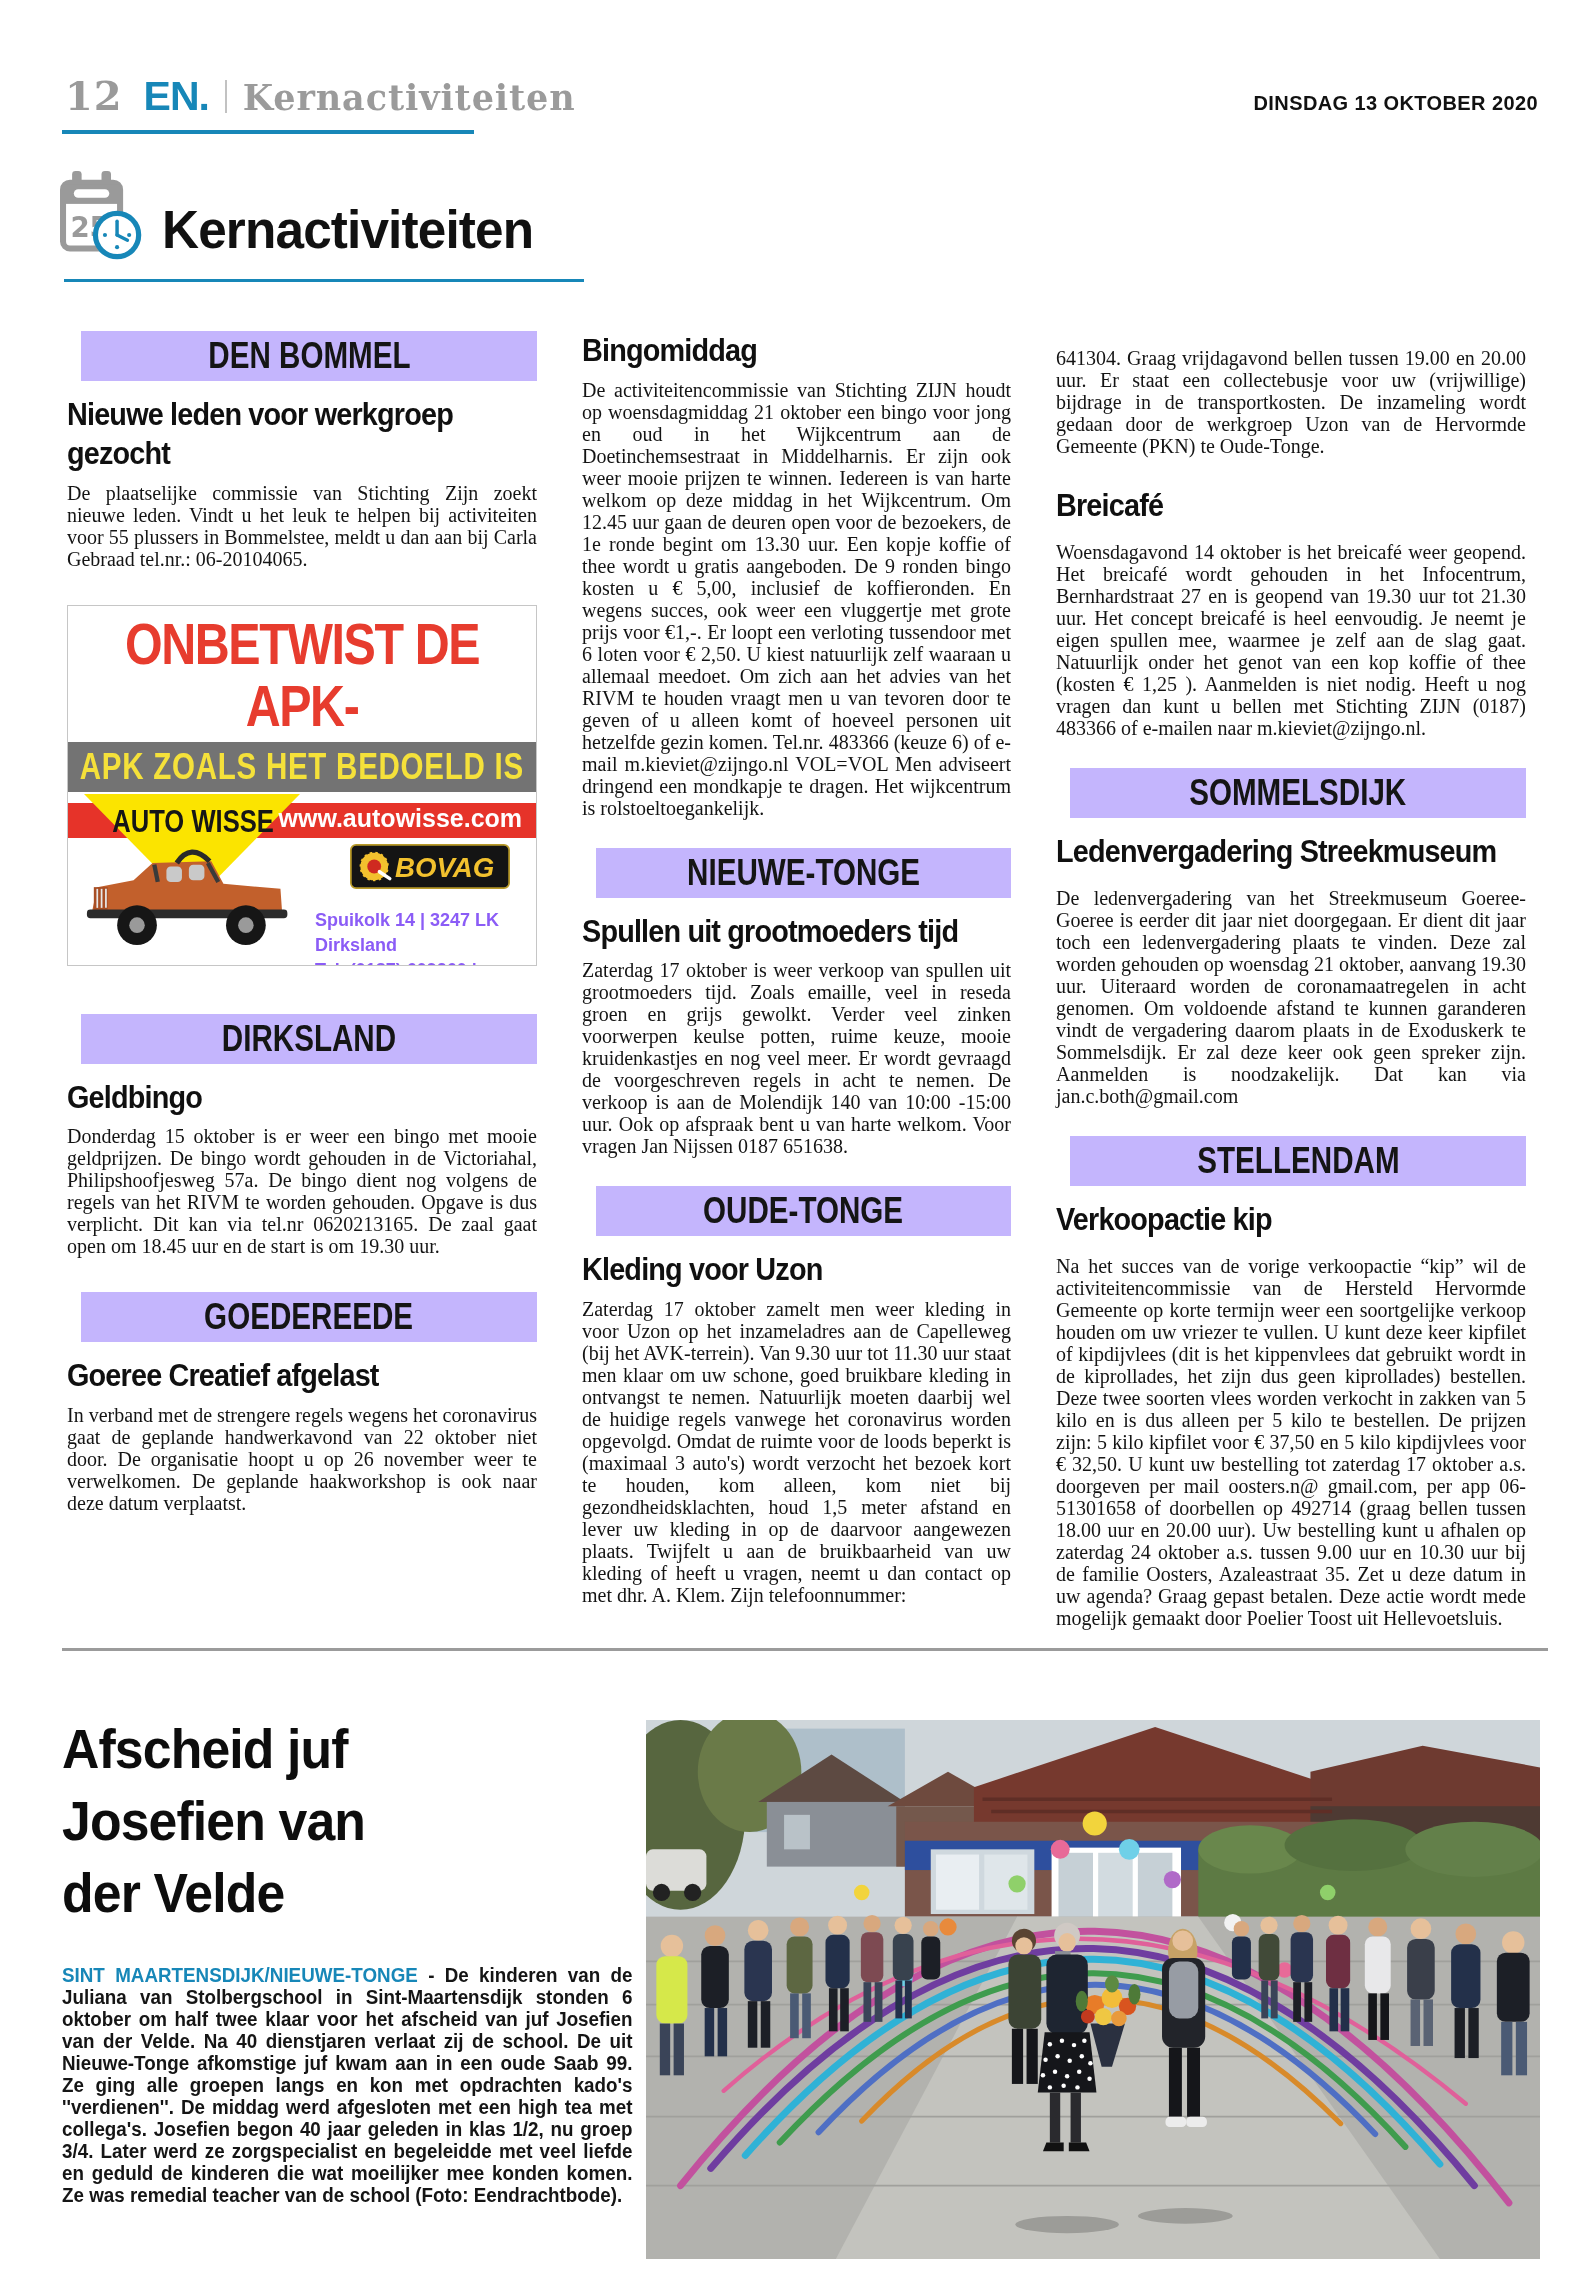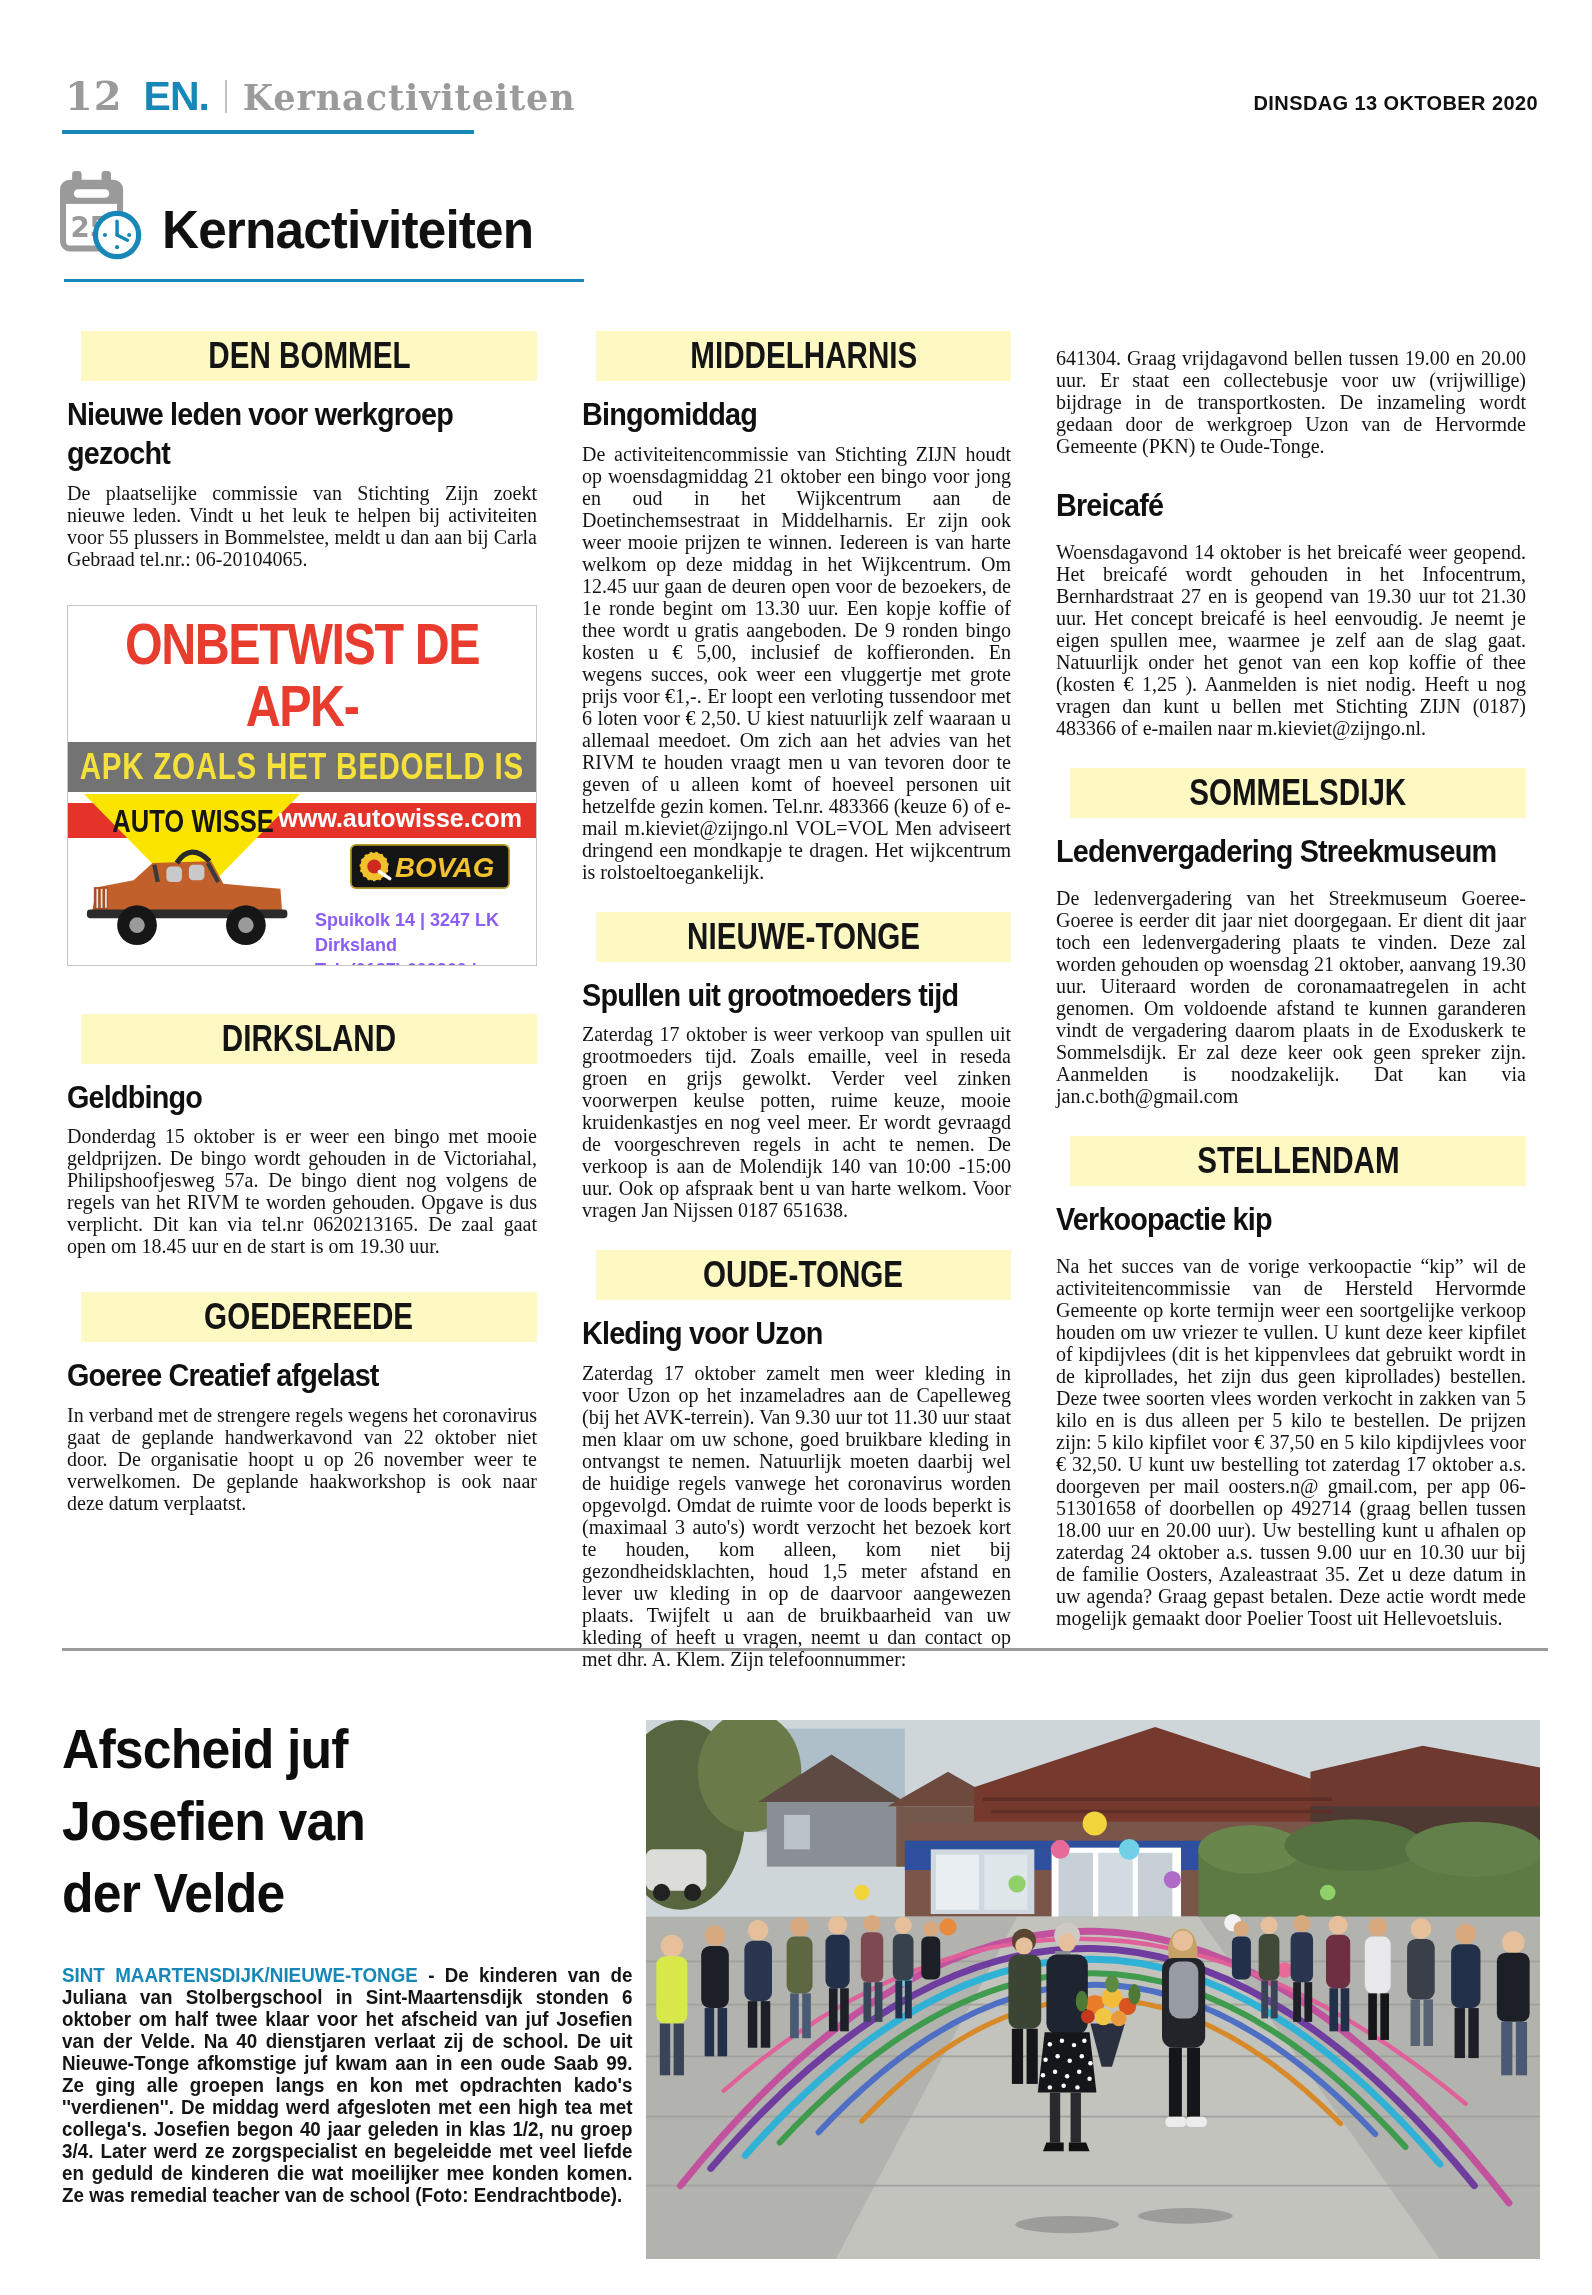--- a/index.html
+++ b/index.html
@@ -18,21 +18,21 @@
 
   
   .masthead{position:absolute;left:60px;top:171px;display:flex;align-items:flex-end;}
   .mast-title{font:bold 54px "Liberation Sans",sans-serif;color:#111;letter-spacing:-0.9px;
               transform:scaleX(.95);transform-origin:left bottom;margin-left:19px;line-height:1;
               padding-bottom:5.2px;}
 
   
   .columns{position:absolute;left:67px;top:331px;width:1460px;display:grid;
            grid-template-columns:470px 429px 470px;column-gap:45px;align-items:start;}
-  .band{height:50px;background:#fef9c3;display:flex;align-items:center;justify-content:center;
+  .band{height:50px;background:#c4b5fd;display:flex;align-items:center;justify-content:center;
         margin:0 0 14px 14px;}
   .band span{font:bold 37px "Liberation Sans",sans-serif;color:#151515;letter-spacing:0;
              display:inline-block;transform:scaleX(.8);white-space:nowrap;}
   h2.atitle{font:bold 31px "Liberation Sans",sans-serif;color:#101010;line-height:39px;
             margin:0 0 8.6px 0;letter-spacing:-0.9px;transform:scaleX(.93);transform-origin:left top;width:108%;}
   p.abody{font:20px/22px "Liberation Serif",serif;text-align:justify;margin:0 0 35px 0;color:#141414;}
   .col2 p.abody{margin-bottom:29px;}
   .col3 p.abody{margin-bottom:29px;margin-top:16px;}
 
   
@@ -161,23 +161,20 @@
       <p class="abody">Donderdag 15 oktober is er weer een bingo met mooie geldprijzen. De bingo wordt gehouden in de Victoriahal, Philipshoofjesweg 57a. De bingo dient nog volgens de regels van het RIVM te worden gehouden. Opgave is dus verplicht. Dit kan via tel.nr 0620213165. De zaal gaat open om 18.45 uur en de start is om 19.30 uur.</p>
 
       <div class="band">
           <span>GOEDEREEDE</span>
         </div>
       <h2 class="atitle">Goeree Creatief afgelast</h2>
       <p class="abody">In verband met de strengere regels wegens het coronavirus gaat de geplande handwerkavond van 22 oktober niet door. De organisatie hoopt u op 26 november weer te verwelkomen. De geplande haakworkshop is ook naar deze datum verplaatst.</p>
     </div>
 
     <div class="col2">
-      <div class="band">
-          <span>MIDDELHARNIS</span>
-        </div>
       <h2 class="atitle">Bingomiddag</h2>
       <p class="abody">De activiteitencommissie van Stichting ZIJN houdt op woensdagmiddag 21 oktober een bingo voor jong en oud in het Wijkcentrum aan de Doetinchemsestraat in Middelharnis. Er zijn ook weer mooie prijzen te winnen. Iedereen is van harte welkom op deze middag in het Wijkcentrum. Om 12.45 uur gaan de deuren open voor de bezoekers, de 1e ronde begint om 13.30 uur. Een kopje koffie of thee wordt u gratis aangeboden. De 9 ronden bingo kosten u € 5,00, inclusief de koffieronden. En wegens succes, ook weer een vluggertje met grote prijs voor €1,-. Er loopt een verloting tussendoor met 6 loten voor € 2,50. U kiest natuurlijk zelf waaraan u allemaal meedoet. Om zich aan het advies van het RIVM te houden vraagt men u van tevoren door te geven of u alleen komt of hoeveel personen uit hetzelfde gezin komen. Tel.nr. 483366 (keuze 6) of e-mail m.kieviet@zijngo.nl VOL=VOL Men adviseert dringend een mondkapje te dragen. Het wijkcentrum is rolstoeltoegankelijk.</p>
 
       <div class="band">
           <span>NIEUWE-TONGE</span>
         </div>
       <h2 class="atitle">Spullen uit grootmoeders tijd</h2>
       <p class="abody">Zaterdag 17 oktober is weer verkoop van spullen uit grootmoeders tijd. Zoals emaille, veel in reseda groen en grijs gewolkt. Verder veel zinken voorwerpen keulse potten, ruime keuze, mooie kruidenkastjes en nog veel meer. Er wordt gevraagd de voorgeschreven regels in acht te nemen. De verkoop is aan de Molendijk 140 van 10:00 -15:00 uur. Ook op afspraak bent u van harte welkom. Voor vragen Jan Nijssen 0187 651638.</p>
 
       <div class="band">

